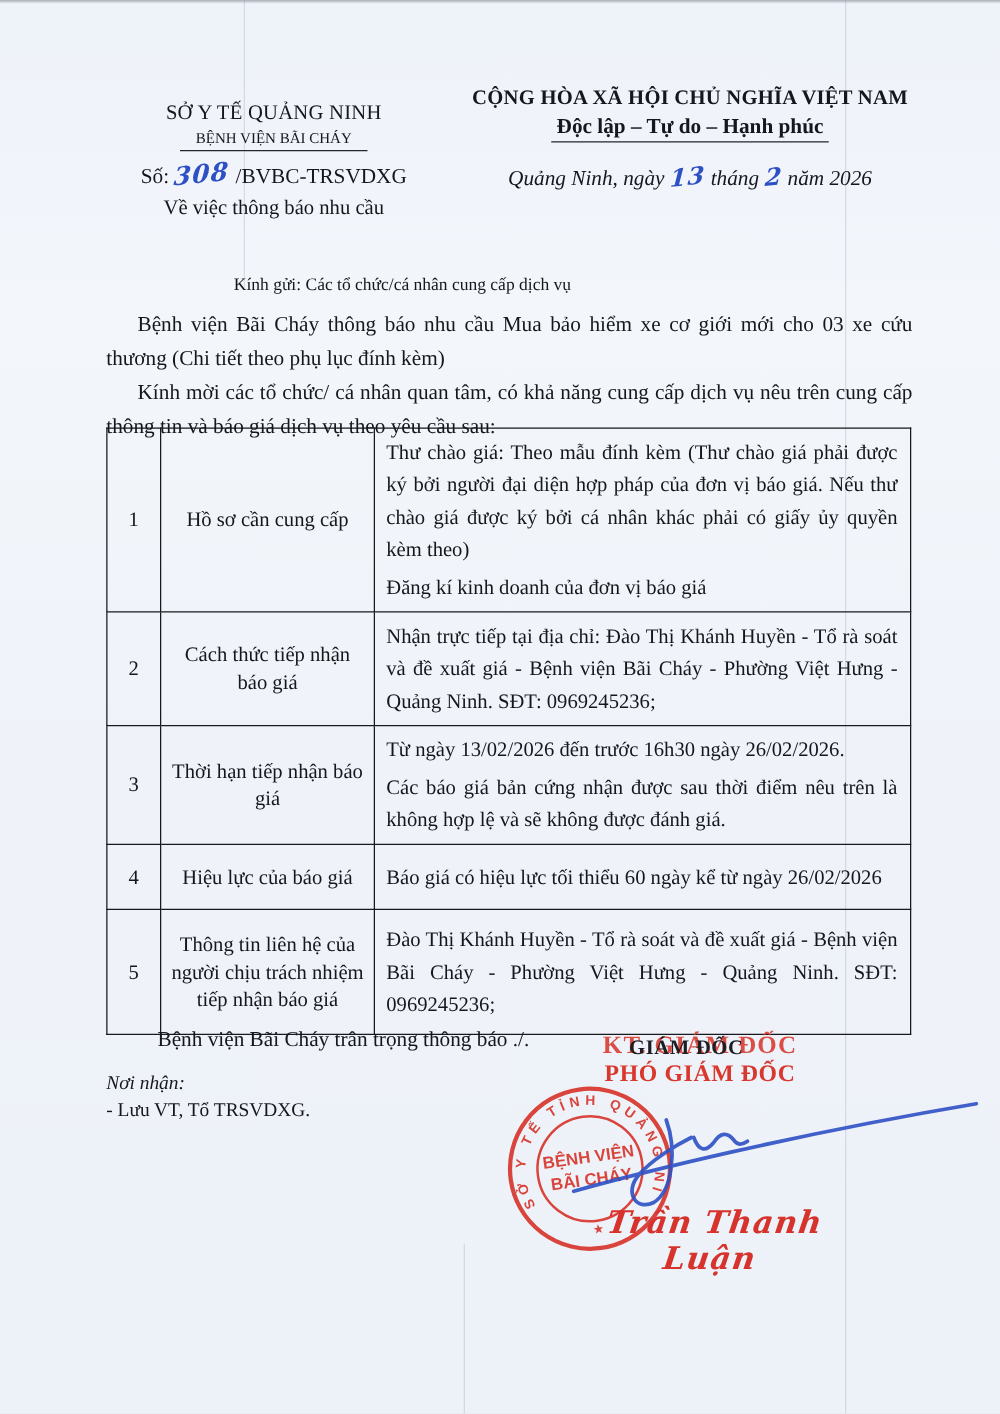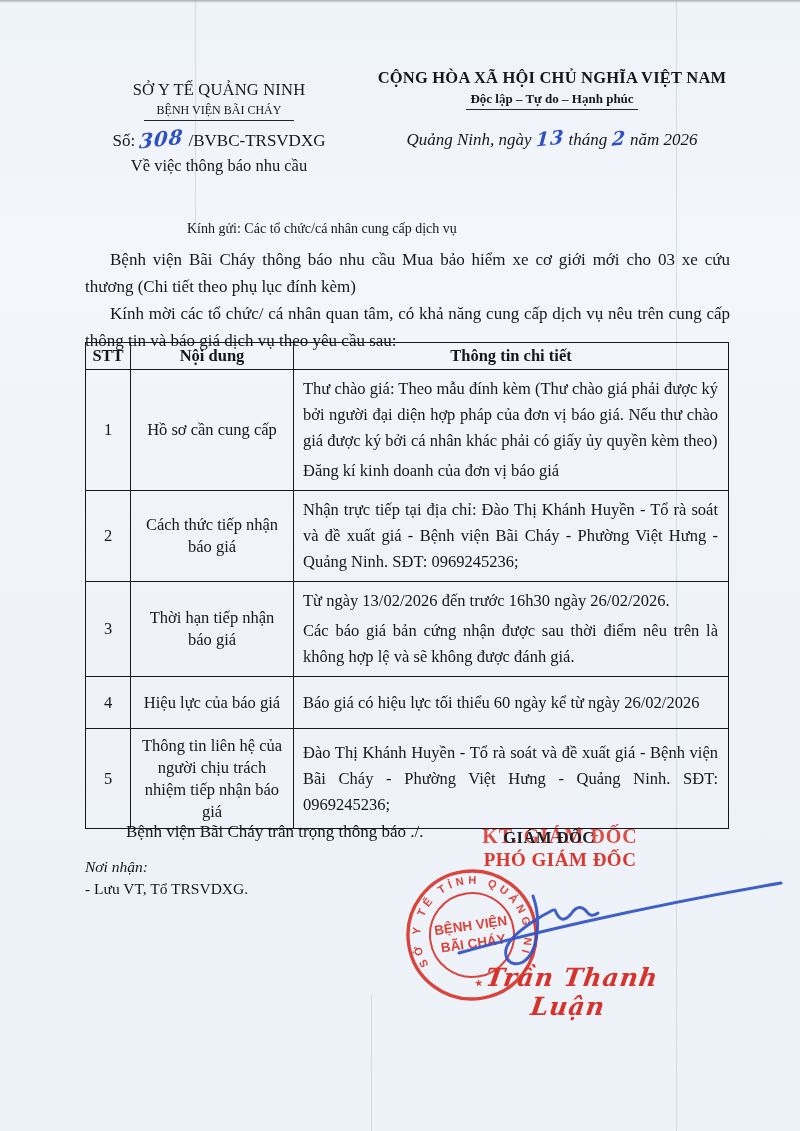--- a/index.html
+++ b/index.html
@@ -29,21 +29,21 @@
   .org-underline{width:150px;height:0;border-bottom:1.4px solid #23262b;margin:2px auto 0;}
   .doc-number{font-size:17px;margin-top:6px;}
   .hand{color:#2d50c4;font-style:italic;
     font-family:"DejaVu Serif","Liberation Serif",serif;}
   .hand.num{display:inline-block;font-size:20px;font-weight:bold;
     transform:rotate(-6deg) skewX(-10deg);letter-spacing:1px;}
   .subject{font-size:16.5px;line-height:21px;margin-top:4px;}
 
   .hdr-right{position:absolute;left:342px;top:68px;width:420px;text-align:center;}
   .motto1{font-size:16.5px;font-weight:bold;letter-spacing:.2px;}
-  .motto2{display:inline-block;font-size:13px;font-weight:bold;margin-top:3px;
+  .motto2{display:inline-block;font-size:17px;font-weight:bold;margin-top:3px;
     padding:0 4px 2px;border-bottom:1.6px solid #23262b;}
   .dateline{font-size:17px;font-style:italic;margin-top:17px;}
   .dateline .hand.num{font-size:19px;}
 
   
   .body-block{position:absolute;left:85px;top:216px;width:645px;}
   .salutation{font-size:14px;margin:0 0 4px;padding-left:102px;line-height:26px;}
   .para{font-size:17px;line-height:27px;margin:0;text-align:justify;text-indent:25px;}
 
   
@@ -112,25 +112,20 @@
   </div>
 
   <div class="body-block">
     <p class="salutation">Kính gửi: Các tổ chức/cá nhân cung cấp dịch vụ</p>
     <p class="para">Bệnh viện Bãi Cháy thông báo nhu cầu Mua bảo hiểm xe cơ giới mới cho 03 xe cứu thương (Chi tiết theo phụ lục đính kèm)</p>
     <p class="para">Kính mời các tổ chức/ cá nhân quan tâm, có khả năng cung cấp dịch vụ nêu trên cung cấp thông tin và báo giá dịch vụ theo yêu cầu sau:</p>
   </div>
 
   <table class="spec">
     <tbody>
-        <tr>
-      <th style="width:40px">STT</th>
-      <th style="width:158px">Nội dung</th>
-      <th>Thông tin chi tiết</th>
-    </tr>
     <tr style="height:112px">
       <td class="c-stt">1</td>
       <td class="c-topic">Hồ sơ cần cung cấp</td>
       <td class="c-detail">
         <p>Thư chào giá: Theo mẫu đính kèm (Thư chào giá phải được ký bởi người đại diện hợp pháp của đơn vị báo giá. Nếu thư chào giá được ký bởi cá nhân khác phải có giấy ủy quyền kèm theo)</p>
         <p>Đăng kí kinh doanh của đơn vị báo giá</p>
       </td>
     </tr>
     <tr style="height:85px">
       <td class="c-stt">2</td>

